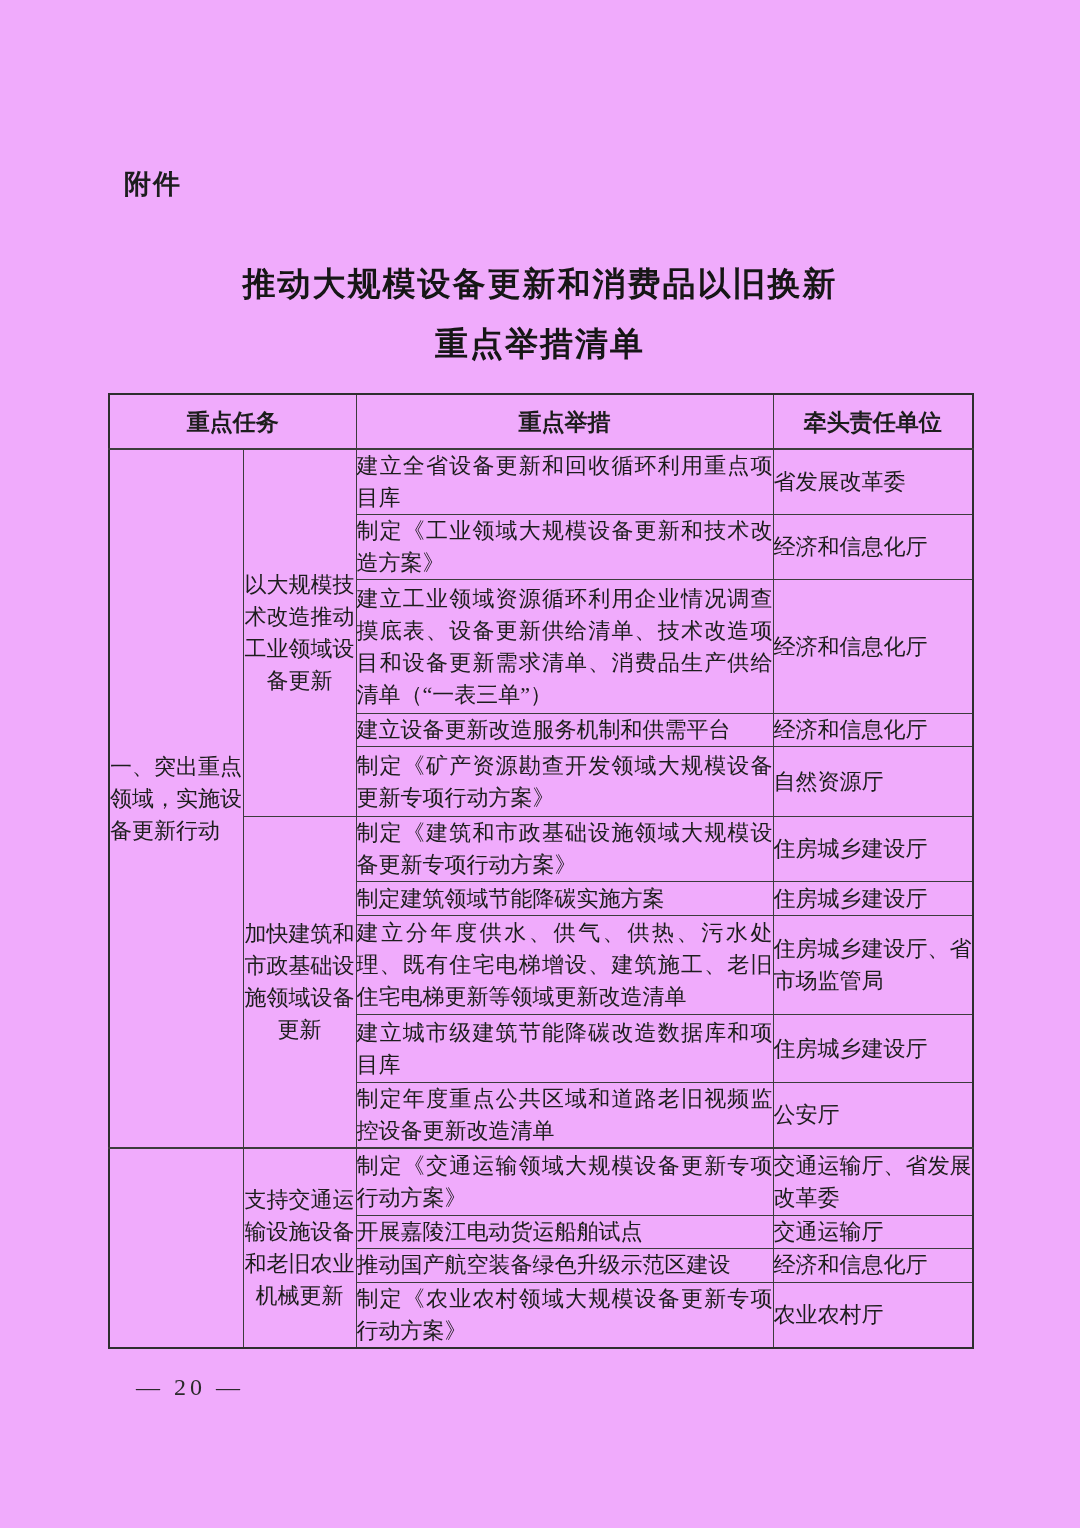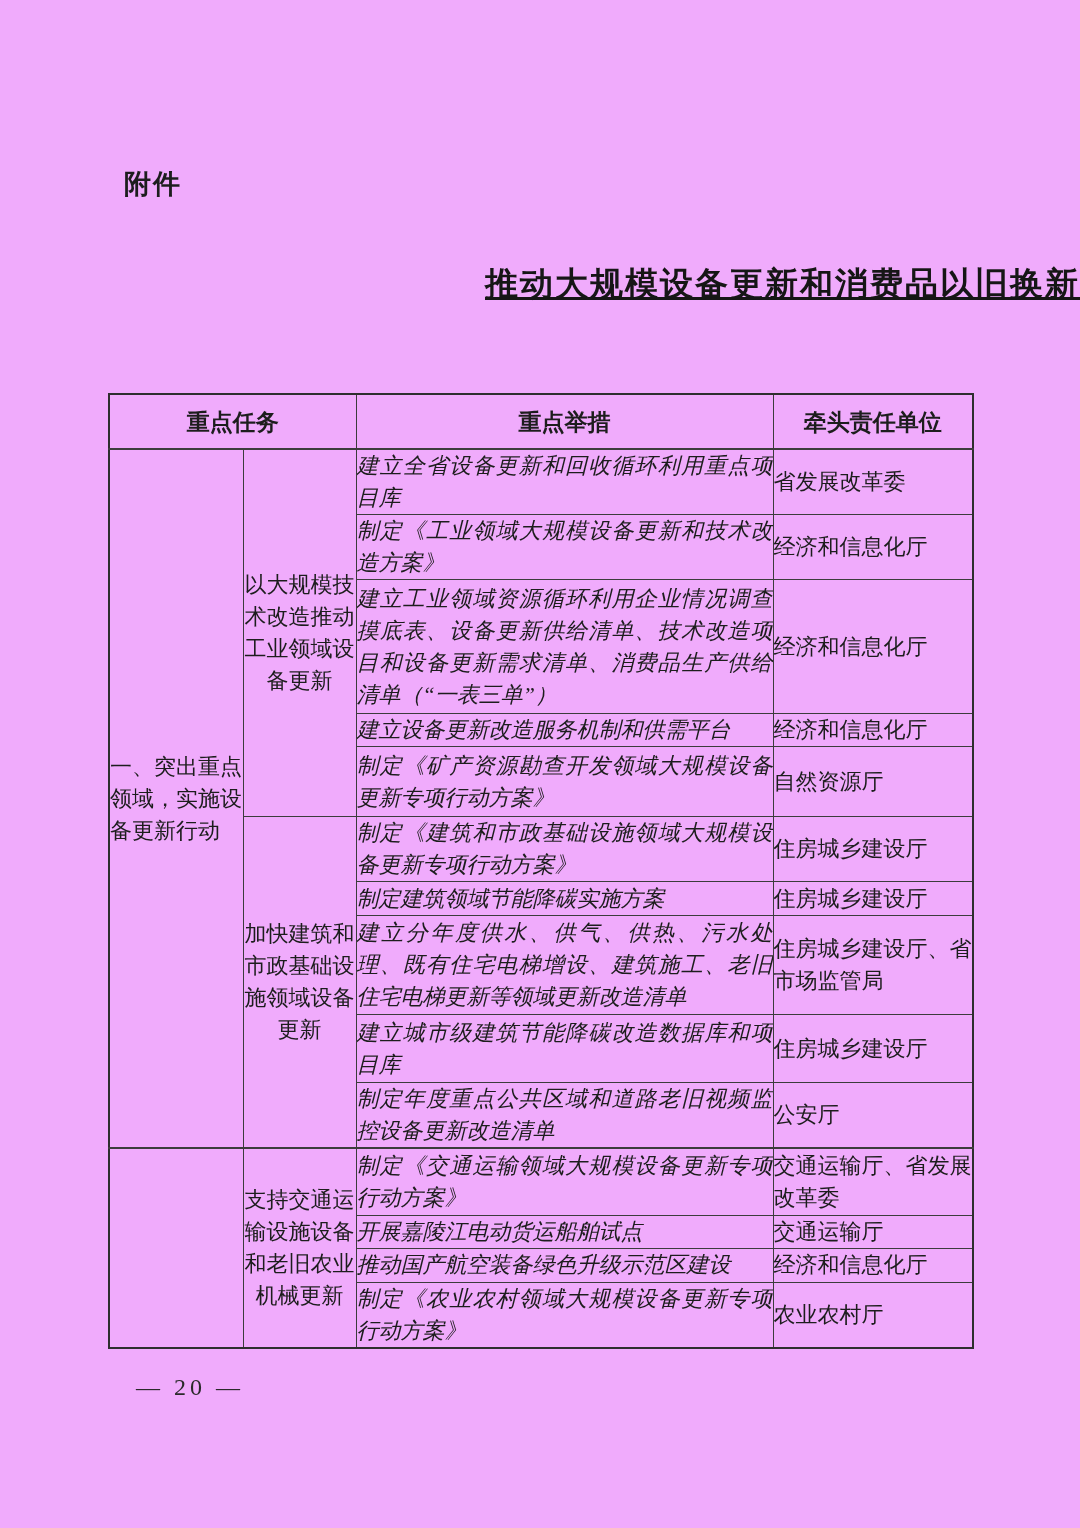--- a/index.html
+++ b/index.html
@@ -22,26 +22,25 @@
     top: 166px;
     font-family: "Liberation Sans", "DejaVu Sans", sans-serif;
     font-size: 27px;
     font-weight: bold;
     letter-spacing: 2px;
   }
   .title {
     position: absolute;
     left: 0;
     width: 1080px;
-    text-align: right;
+    text-align: center;
     font-weight: bold;
     font-size: 33px;
     letter-spacing: 2px;
     color: #161616;
-    text-decoration: underline;
   }
   .title-line1 { top: 262px; }
   .title-line2 { top: 322px; }
 
   table.measures {
     position: absolute;
     left: 108px;
     top: 393px;
     width: 864px;
     border-collapse: collapse;
@@ -78,21 +77,20 @@
     text-align: left;
     padding: 0 10px;
   }
   td.subtask-cell {
     text-align: center;
     padding: 0 9px;
   }
   td.measure-cell {
     text-align: justify;
     padding: 0 12px 0 11px;
-    font-style: italic;
   }
   td.unit-cell {
     text-align: left;
     padding: 0 8px;
   }
 
   
   tr.hdr  { height: 55px; padding-left: 26px; }
   tr.r1   { height: 64px; }
   tr.r2   { height: 64px; }
@@ -119,20 +117,21 @@
   }
 </style>
 </head>
 <body>
 
 <div class="page">
 
   <div class="attachment">附件</div>
 
   <div class="title title-line1">推动大规模设备更新和消费品以旧换新</div>
+  <div class="title title-line2">重点举措清单</div>
 
   <table class="measures">
     <colgroup>
       <col class="c1">
         <col class="c2">
         <col class="c3">
         <col class="c4">
     </colgroup>
     <tbody>
       <tr class="hdr header-row">

